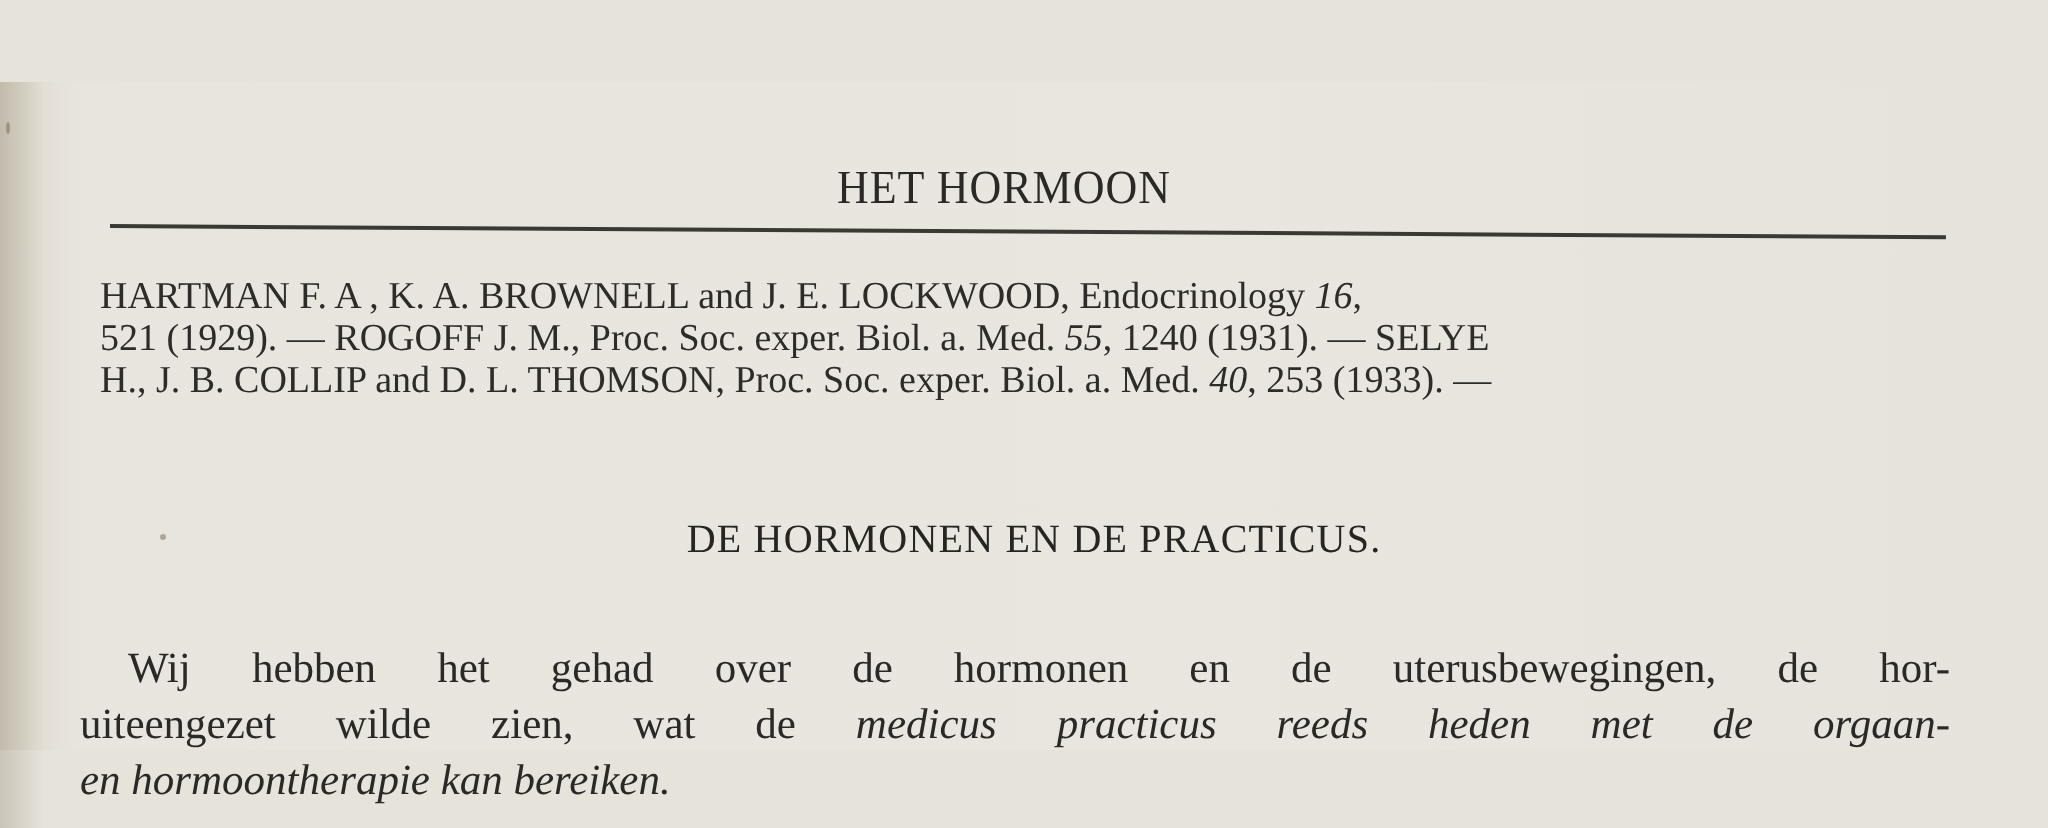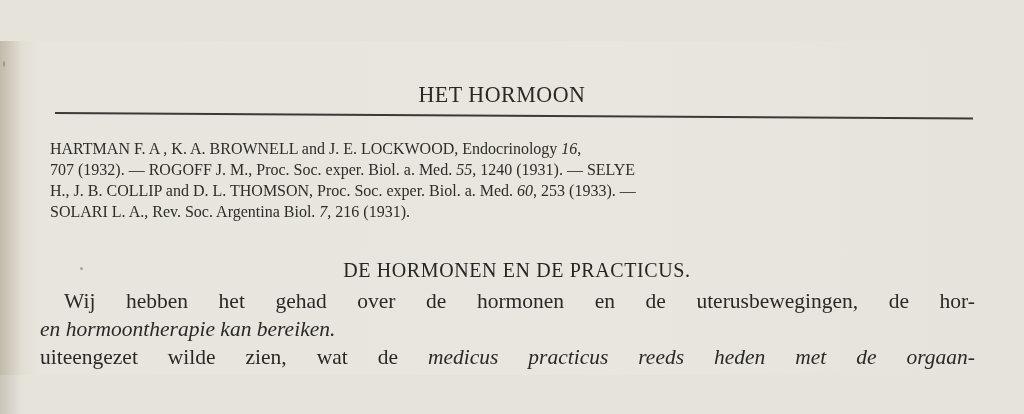--- a/index.html
+++ b/index.html
@@ -51,21 +51,21 @@
       height: 0;
       border-top: 2px solid #3a3936;
       transform: rotate(0.35deg);
       transform-origin: left center;
     }
     .references {
       position: absolute;
       left: 50px;
       top: 97px;
       width: 924px;
-      font-size: 16px;
+      font-size: 19px;
       line-height: 21px;
       color: #2d2c29;
       font-family: Liberation Serif, serif;
     }
     .ref-line {
       white-space: nowrap;
       display: block;
     }
     .it { font-style: italic; }
     .section-heading {
@@ -77,21 +77,21 @@
       letter-spacing: 0.6px;
       color: #262523;
     }
     .section-heading span {
       display: inline-block;
       margin-left: 10px;
     }
     .body-text {
       position: absolute;
       left: 40px;
-      top: 246px;
+      top: 279px;
       width: 940px;
       font-size: 21.5px;
       line-height: 28px;
       color: #2a2927;
     }
     .body-line {
       display: block;
       white-space: nowrap;
       text-align: justify;
       text-align-last: justify;
@@ -117,30 +117,29 @@
 <div class="page">
   <div class="gutter-shadow"></div>
 
   <div class="running-head">
     <span>HET HORMOON</span>
   </div>
   <div class="head-rule"></div>
 
   <div class="references">
     <span class="ref-line"><span>HARTMAN F. A , K. A. BROWNELL and J. E. LOCKWOOD, Endocrinology </span><span class="it">16</span><span>,</span></span>
-    <span class="ref-line"><span>707 (1932). — ROGOFF J. M., Proc. Soc. exper. Biol. a. Med. </span><span class="it">55</span><span>, 1240 (1931). — SELYE</span></span>
-    <span class="ref-line"><span>H., J. B. COLLIP and D. L. THOMSON, Proc. Soc. exper. Biol. a. Med. </span><span class="it">60</span><span>, 253 (1933). —</span></span>
-    <span class="ref-line"><span>SOLARI L. A., Rev. Soc. Argentina Biol. </span><span class="it">7</span><span>, 216 (1931).</span></span>
+    <span class="ref-line"><span>521 (1929). — ROGOFF J. M., Proc. Soc. exper. Biol. a. Med. </span><span class="it">55</span><span>, 1240 (1931). — SELYE</span></span>
+    <span class="ref-line"><span>H., J. B. COLLIP and D. L. THOMSON, Proc. Soc. exper. Biol. a. Med. </span><span class="it">40</span><span>, 253 (1933). —</span></span>
   </div>
 
   <div class="section-heading">
     <span>DE HORMONEN EN DE PRACTICUS.</span>
   </div>
 
   <div class="body-text">
     <span class="body-line indent">Wij hebben het gehad over de hormonen en de uterusbewegingen, de hor-</span>
+    <span class="body-line"><span>uiteengezet wilde zien, wat de </span><span class="it">medicus practicus reeds heden met de orgaan-</span></span>
     <span class="body-line last it">en hormoontherapie kan bereiken.</span>
-    <span class="body-line"><span>uiteengezet wilde zien, wat de </span><span class="it">medicus practicus reeds heden met de orgaan-</span></span>
   </div>
 
   <div class="speck" style="left:80px; top:226px;"></div>
   <div class="speck" style="left:3px; top:20px; width:2px; height:6px;"></div>
 </div>
 
 </body></html>

